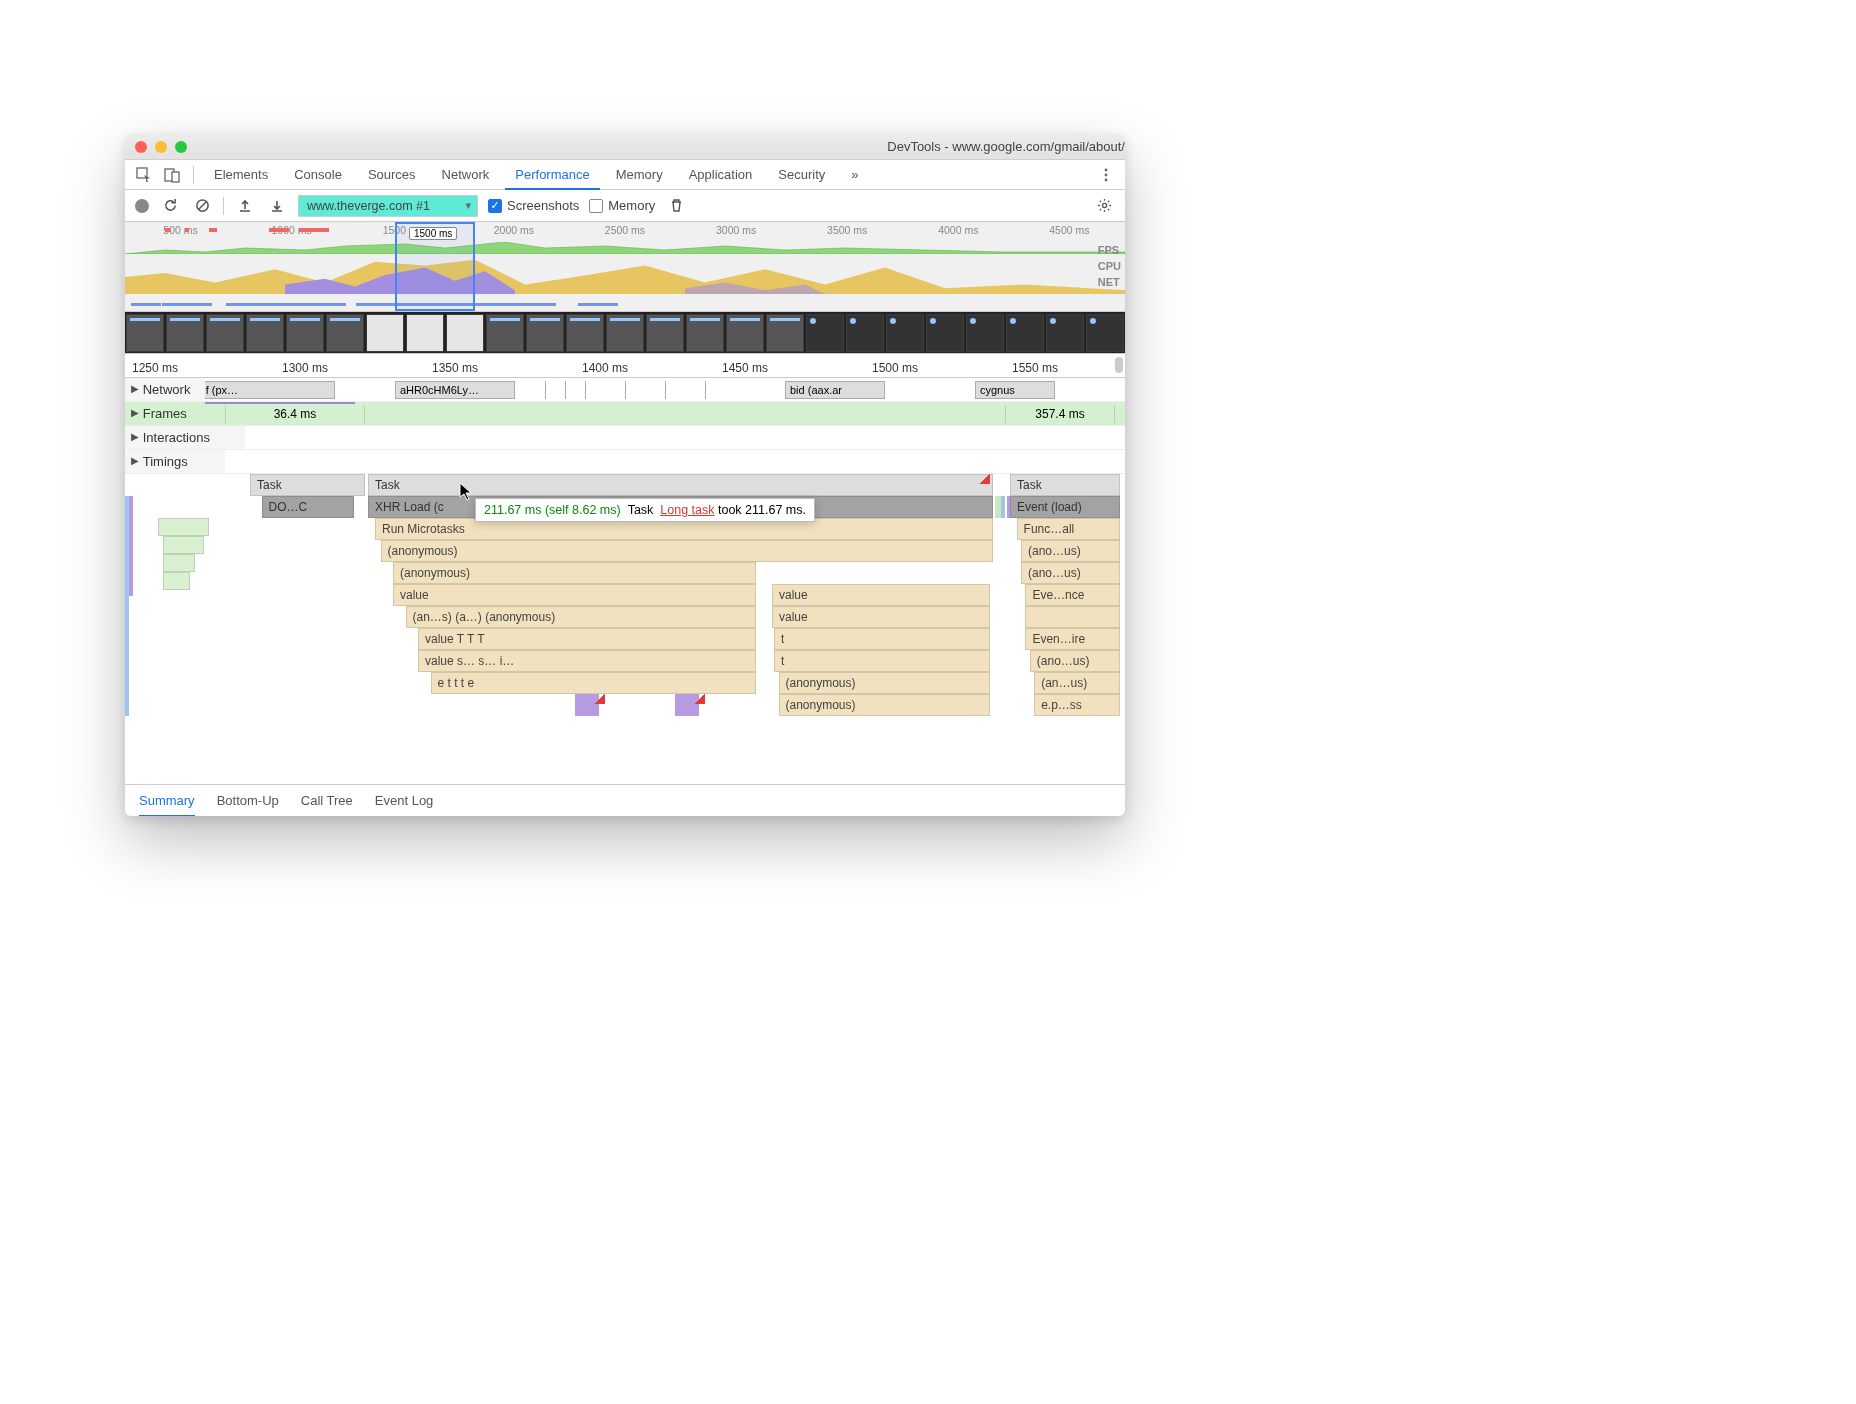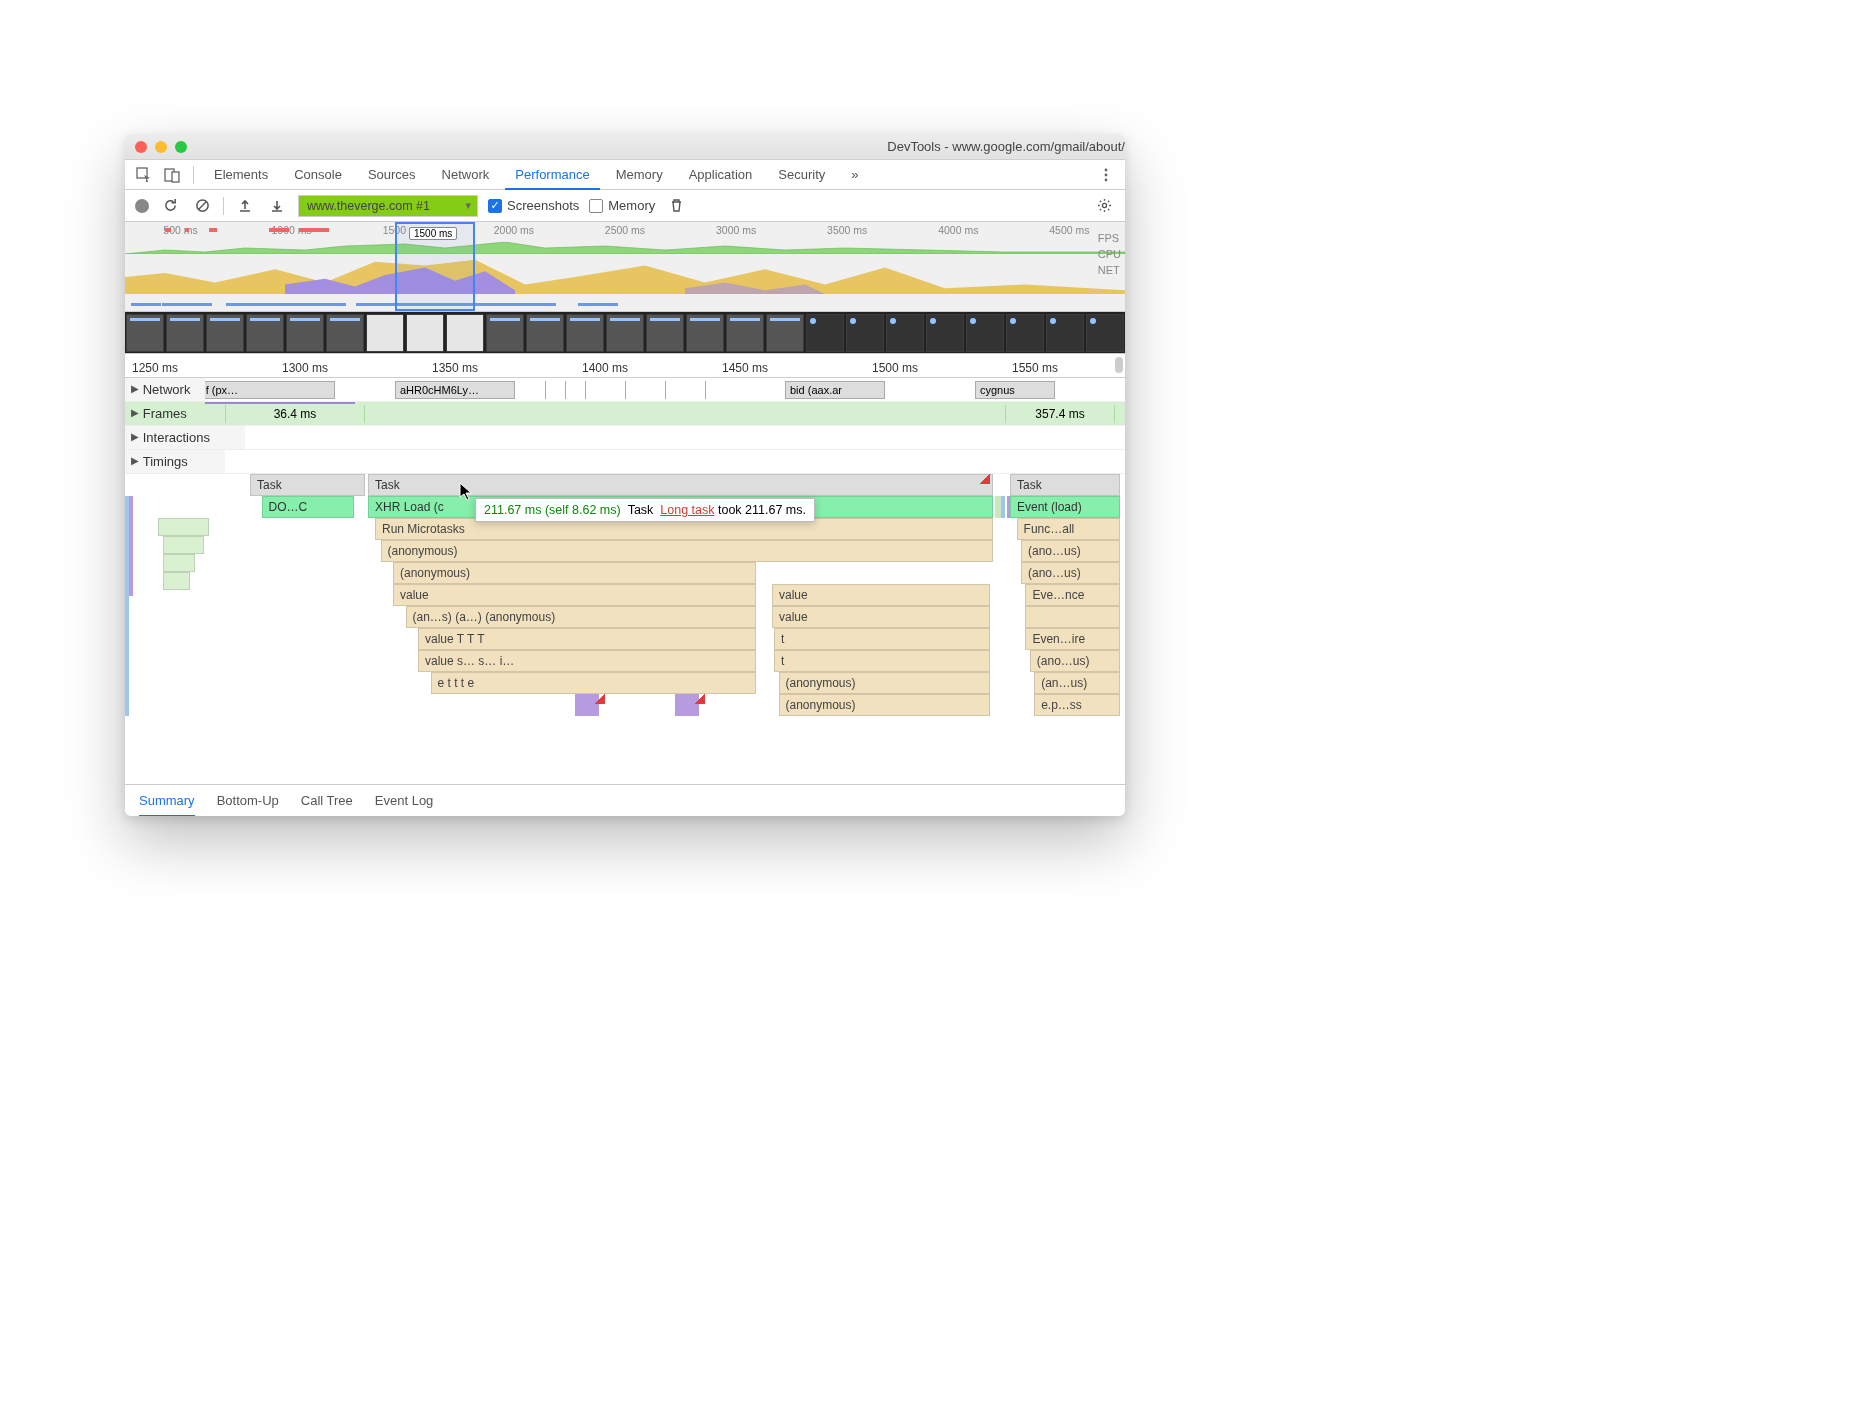--- a/index.html
+++ b/index.html
@@ -29,31 +29,31 @@
   .iconbtn { width:22px; height:22px; display:flex;align-items:center;justify-content:center; color:#666; cursor:pointer;}
   .tabs-row .divider { width:1px; height:18px; background:#ccc; margin:0 4px;}
   .tab { padding:0 10px; height:30px; display:flex; align-items:center; cursor:pointer; color:#555;}
   .tab.active { color:#1a73e8; border-bottom:2px solid #1a73e8; padding-top:2px;}
   .tabs-right { margin-left:auto; display:flex; align-items:center; gap:8px;}
   .toolbar-row {
     height: 32px; display:flex; align-items:center; gap:10px; padding:0 10px;
     border-bottom:1px solid #ccc; font-size:13px; color:#444;
   }
   .rec-dot { width:14px;height:14px;border-radius:50%;background:#888;}
-  .select-box { border:1px solid #ccc; height:22px; display:flex; align-items:center; padding:0 26px 0 8px; position:relative; font-size:12.5px; min-width:180px; background:#84cc16;}
+  .select-box { border:1px solid #ccc; height:22px; display:flex; align-items:center; padding:0 26px 0 8px; position:relative; font-size:12.5px; min-width:180px; background:#5eead4;}
   .select-box::after{content:"▾"; position:absolute; right:6px; color:#666; font-size:11px;}
   .chk { width:14px;height:14px; border:1px solid #888; border-radius:2px; display:inline-flex;align-items:center;justify-content:center; font-size:11px;}
   .chk.on{background:#1a73e8;border-color:#1a73e8;color:#fff;}
   .toolbar-row label{display:flex;align-items:center;gap:5px;}
   .overview {
     height: 90px; background:#f0f0f0; border-bottom:1px solid #ccc; position:relative; overflow:hidden;
   }
   .ov-ticks{position:absolute;top:2px;left:0;right:0;display:flex;font-size:10.5px;color:#888;}
   .ov-tick{flex:1;text-align:center;}
-  .ov-labels{position:absolute;right:4px;top:8px;font-size:11px;color:#888;line-height:16px;font-weight:400;}
+  .ov-labels{position:absolute;right:4px;top:20px;font-size:11px;color:#888;line-height:16px;font-weight:700;}
   .ov-cpu{position:absolute;left:0;right:0;top:34px;height:38px;}
   .ov-cpu svg{width:100%;height:100%;}
   .ov-net{position:absolute;left:6px;right:6px;bottom:2px;height:6px;display:flex;gap:1px;}
   .ov-net span{height:3px;background:#7296e6;}
   .ov-fps{position:absolute;left:0;right:0;top:20px;height:12px;}
   .ov-fps svg{width:100%;height:100%;}
   .ov-hatch{position:absolute;top:6px;height:6px;display:flex;gap:1px;}
   .ov-sel{position:absolute;top:0;bottom:0;border:2px solid #4285f4;background:rgba(66,133,244,0.06);left:270px;width:80px;}
   .ov-sel .pill{position:absolute;top:3px;left:12px;background:#fff;border:1px solid #888;font-size:10px;padding:0 4px;border-radius:2px;}
   .filmstrip{height:42px;background:#222;display:flex;border-bottom:1px solid #ccc;overflow:hidden;}
@@ -74,21 +74,21 @@
   .nb{position:absolute;height:18px;top:3px;border:1px solid #aaa;background:#ddd;font-size:11px;line-height:16px;padding:0 4px;overflow:hidden;white-space:nowrap;}
   .nb.tick{background:none;border:none;width:1px;border-left:1px solid #aaa;}
   .frames-row{background:#d5f0d0;}
   .frames-row .fr{position:absolute;top:3px;height:18px;text-align:center;font-size:12px;line-height:18px;border-left:1px solid #aadca2;border-right:1px solid #aadca2;}
   .frames-row .pframe{position:absolute;top:0;height:6px;border-top:2px solid #9b89d6;}
   .main-hdr{height:22px;background:#eee;border-bottom:1px solid #ccc;display:flex;align-items:center;padding-left:6px;font-size:13px;}
   .flame{position:relative;height:252px;background:#fff;overflow:hidden;}
   .fl-col{position:absolute;top:0;bottom:0;display:flex;flex-direction:column;}
   .fl-box{height:22px;border:1px solid rgba(0,0,0,0.12);font-size:12px;line-height:20px;padding:0 6px;overflow:hidden;white-space:nowrap;text-overflow:ellipsis;}
   .c-gray{background:#ddd;color:#333;}
-  .c-yellow{background:#86efac;color:#333;}
+  .c-yellow{background:#a3a3a3;color:#333;}
   .c-tan{background:#f1e1bf;color:#444;margin-left:7px;}
   .c-green{background:#c9e8bf;}
   .c-purple{background:#b69be0;}
   .c-blue{background:#9fc5ee;}
   .c-lgreen{background:#d9f0d1;}
   .flame .redtri{position:absolute;width:10px;height:10px;background:linear-gradient(135deg,transparent 49%,#e03b3b 50%);}
   .tooltip{position:absolute;background:#fff;border:1px solid #bbb;box-shadow:0 2px 8px rgba(0,0,0,0.2);padding:4px 8px;font-size:12.5px;z-index:50;white-space:nowrap;}
   .tooltip .g{color:#0a8a0a;} .tooltip .r{color:#d73a2f;text-decoration:underline;}
   .cursor-arrow{position:absolute;width:16px;height:20px;z-index:60;}
   .bottom-tabs{height:32px;border-top:1px solid #ccc;display:flex;align-items:center;gap:22px;padding:0 14px;font-size:13px;color:#555;}

